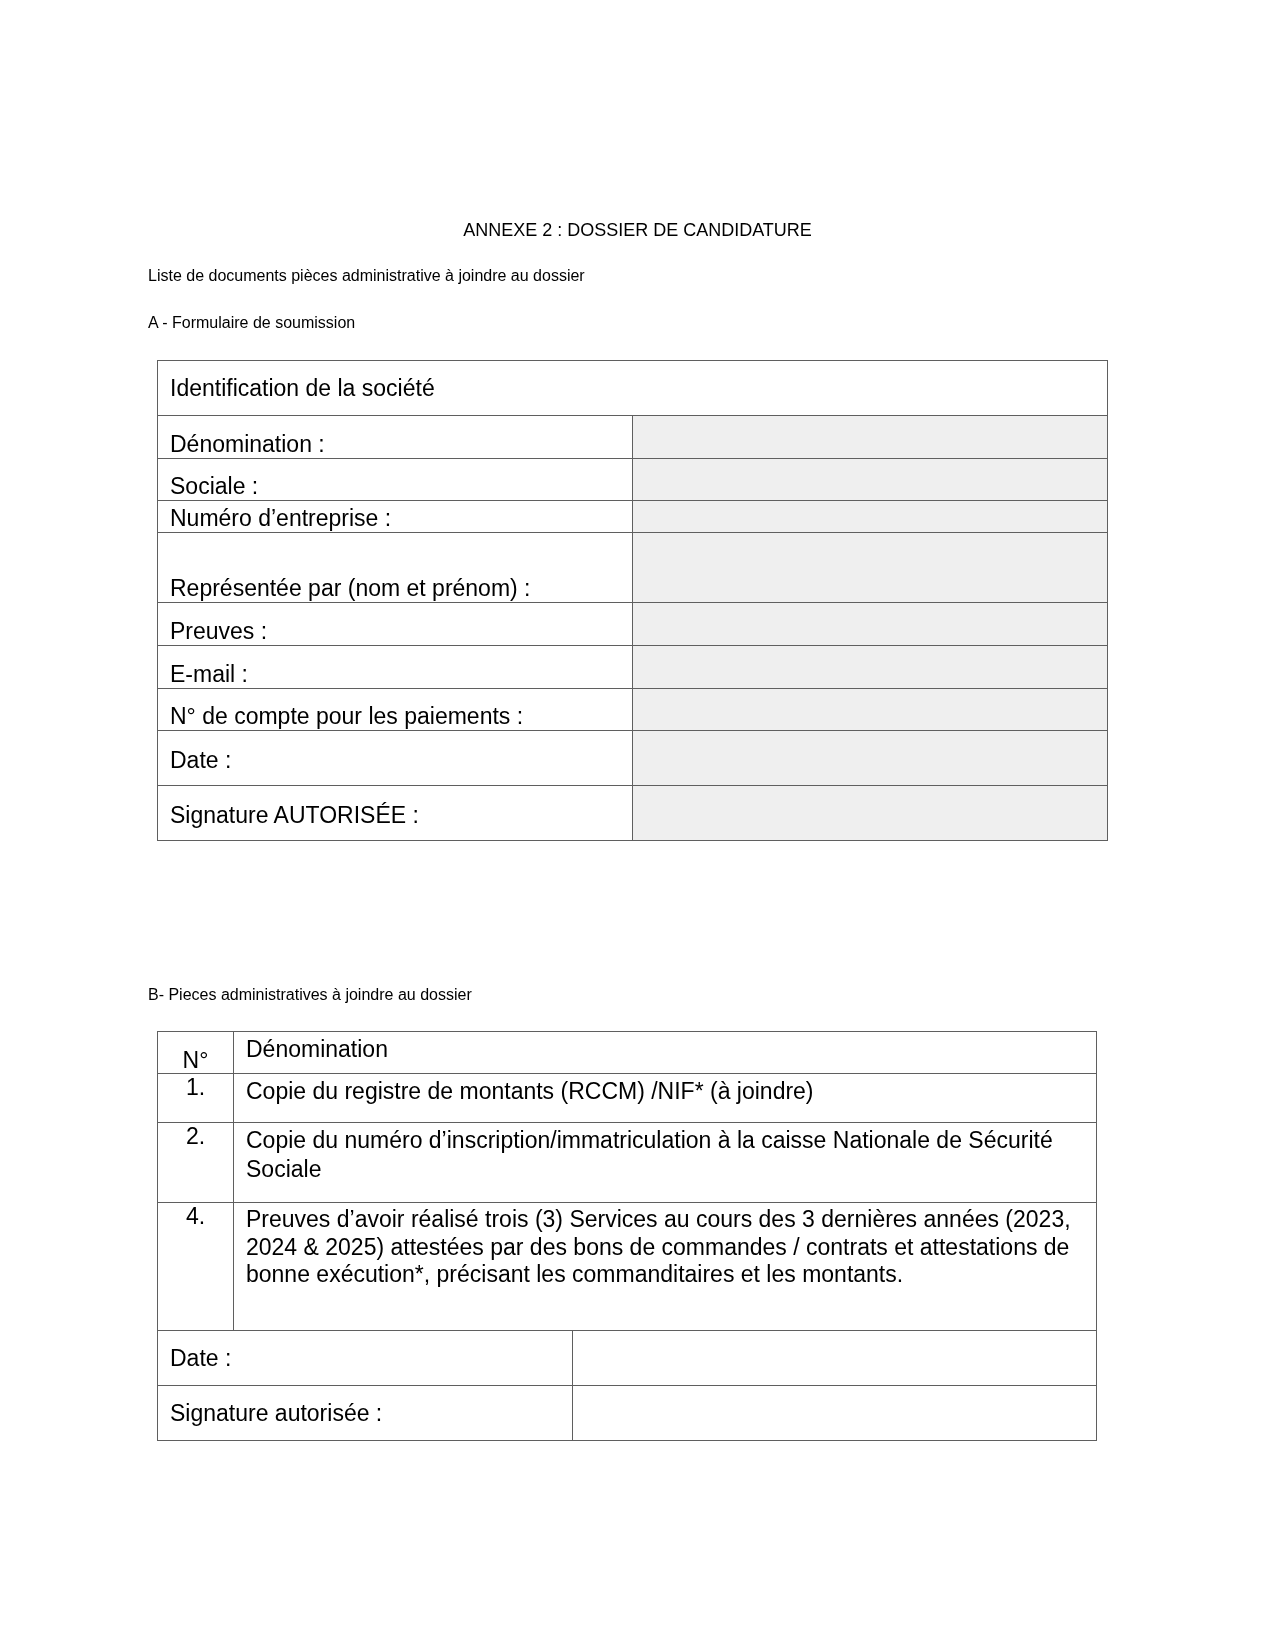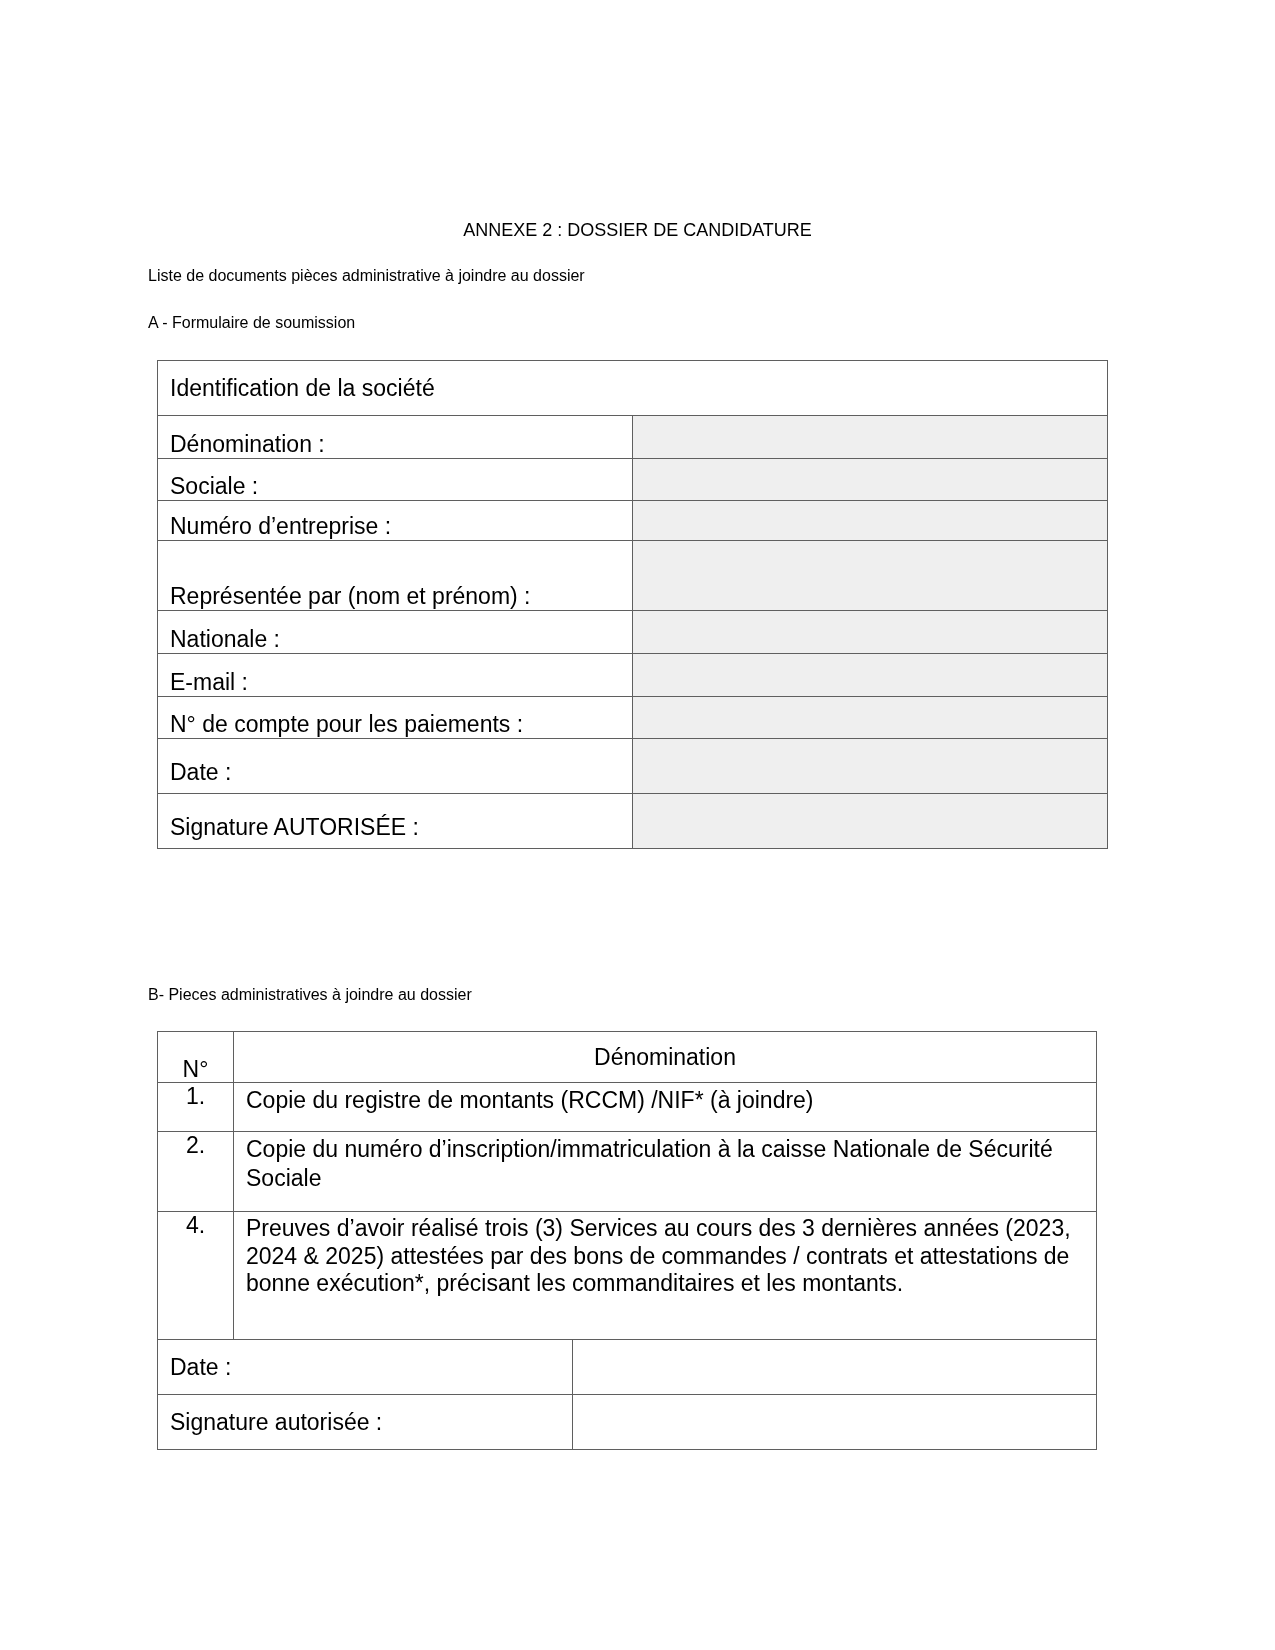--- a/index.html
+++ b/index.html
@@ -2,29 +2,29 @@
 <html><head>
 <meta charset="utf-8">
 <style>
   html, body { margin:0; padding:0; background:#ffffff; }
   body { width:1275px; height:1650px; position:relative; overflow:hidden;
          font-family:"Liberation Sans", sans-serif; color:#000; }
   .abs { position:absolute; }
   .title { left:0; width:1275px; top:216px; text-align:center; font-size:18px; line-height:28px; }
   .para { left:148px; font-size:16px; line-height:28px; white-space:nowrap; }
   table { border-collapse:collapse; position:absolute; table-layout:fixed; }
-  td { border:1.5px solid #5f5f5f; padding:12px 12px; font-size:23px; vertical-align:bottom; line-height:26px; }
+  td { border:1.5px solid #5f5f5f; padding:4px 12px; font-size:23px; vertical-align:bottom; line-height:26px; }
   .shade { background:#efefef; }
   #tableA { left:157px; top:360px; width:951px; }
   #tableA td.lbl { width:392px; padding-bottom:1px; }
   #tableA td.mid { vertical-align:middle; }
   #tableB { left:157px; top:1031px; width:940px; }
   #tableB td { vertical-align:top; }
   #tableB td.num { width:48px; text-align:center; padding:0 10px; }
-  #tableB td.hdr { text-align:center; }
+  #tableB td.hdr { text-align:left; }
   #tableB td.num.hdrn { vertical-align:bottom; }
   #tableB td.desc { padding-top:3px; line-height:28.5px; }
   #tableB td.foot { vertical-align:middle; }
 </style>
 </head>
 <body>
 
 <div class="abs title">ANNEXE 2 : DOSSIER DE CANDIDATURE</div>
 <div class="abs para" style="top:262px;">Liste de documents pièces administrative à joindre au dossier</div>
 <div class="abs para" style="top:309px;">A - Formulaire de soumission</div>
@@ -44,21 +44,21 @@
   </tr>
   <tr style="height:30px;">
     <td class="lbl">Numéro d’entreprise :</td>
     <td class="shade"></td>
   </tr>
   <tr style="height:70px;">
     <td class="lbl">Représentée par (nom et prénom) :</td>
     <td class="shade"></td>
   </tr>
   <tr style="height:43px;">
-    <td class="lbl">Nationale :</td>
+    <td class="lbl">Preuves :</td>
     <td class="shade"></td>
   </tr>
   <tr style="height:43px;">
     <td class="lbl">E-mail :</td>
     <td class="shade"></td>
   </tr>
   <tr style="height:42px;">
     <td class="lbl">N° de compte pour les paiements :</td>
     <td class="shade"></td>
   </tr>

